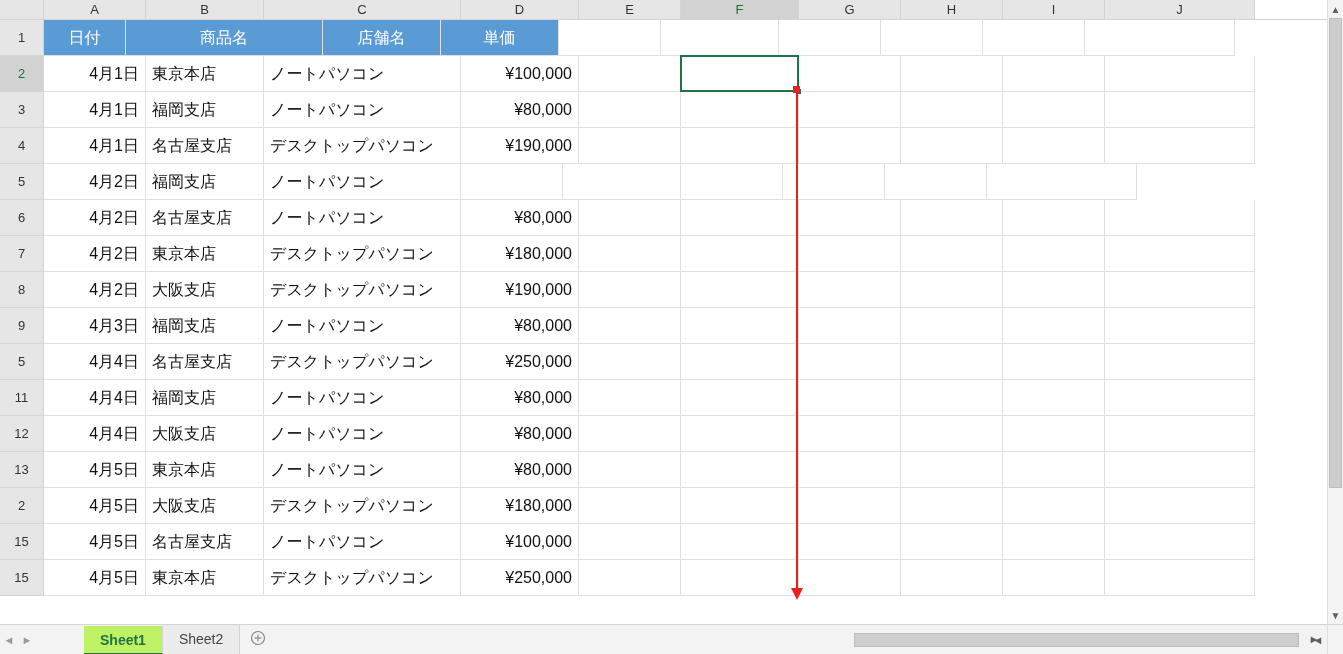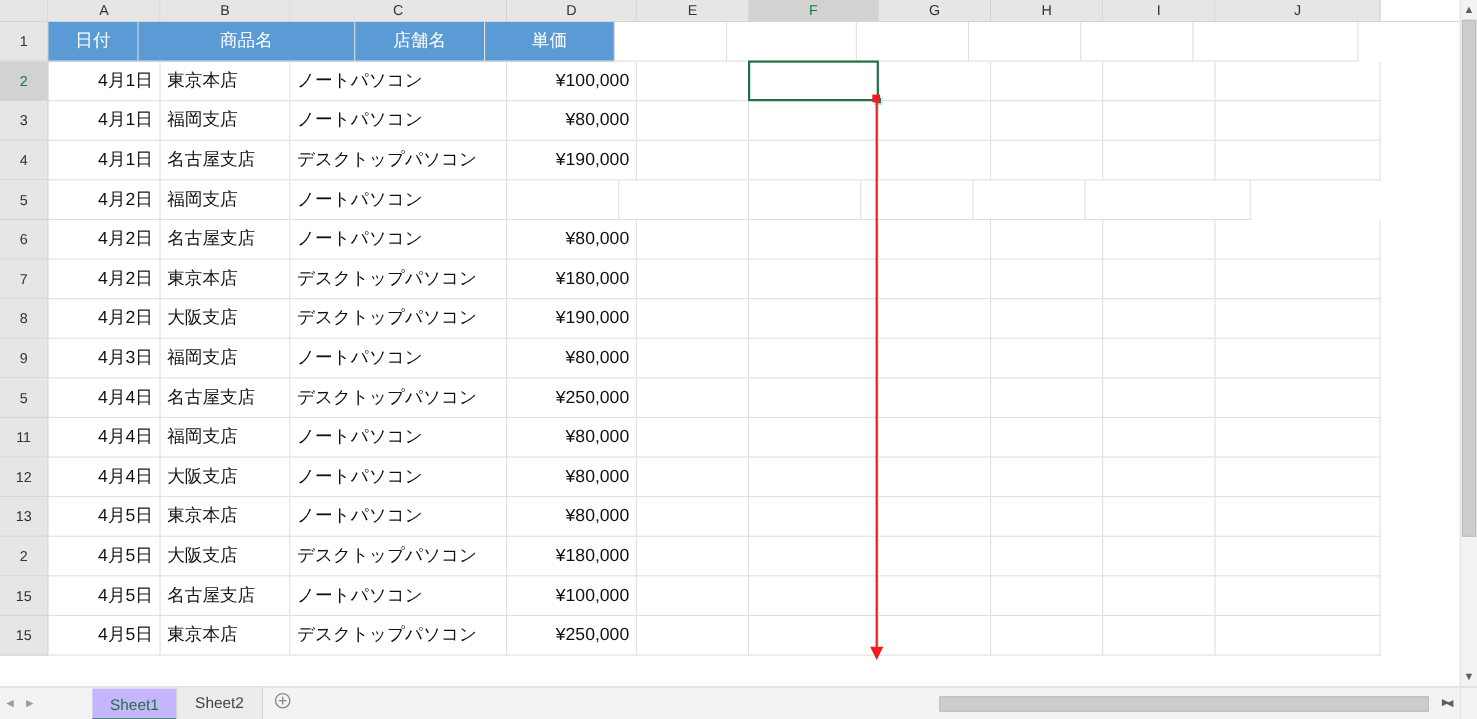--- a/index.html
+++ b/index.html
@@ -32,21 +32,21 @@
 
   
   .arrow-line { position:absolute; background:#ec1f1f; z-index:20; width:2px; }
   .arrow-head { position:absolute; z-index:20; width:0;height:0;border-left:6px solid transparent;border-right:6px solid transparent;border-top:12px solid #ec1f1f; }
   .arrow-dot { position:absolute; width:7px;height:7px;background:#ec1f1f;z-index:21; }
 
   
   .tab-bar { position: absolute; left: 0; right: 16px; bottom: 0; height: 30px; background: #f3f3f3; border-top: 1px solid #d4d4d4; display:flex; align-items:center; }
   .tab-nav-btn { width: 18px; height: 28px; display:flex;align-items:center;justify-content:center;color:#9a9a9a;font-size:11px; }
   .tab { padding: 0 16px; height: 29px; line-height: 29px; font-size: 14px; border-right:1px solid #d4d4d4; color:#444; background:#ececec; }
-  .tab.active { background:#c4b5fd; color:#217346; border-bottom:2px solid #217346; position:relative; top:1px; }
+  .tab.active { background:#bef264; color:#217346; border-bottom:2px solid #217346; position:relative; top:1px;font-weight:bold; }
   .tab-add { width: 36px; text-align:center; color:#777; font-size:16px; }
   .tab-spacer { flex:1; }
   .hscroll-grip { position:absolute; right:28px; bottom:5px; width:445px; height:18px; }
   .hscroll-track { height:18px; background:#f3f3f3; display:flex;align-items:center; }
   .hscroll-thumb { height:14px; background:#cdcdcd; border:1px solid #bdbdbd; }
   .hscroll-btn { width:18px;height:18px;display:flex;align-items:center;justify-content:center;color:#5f5f5f;font-size:11px; }
   .drag-handle { color:#b9b9b9; letter-spacing:1px; font-size:12px; padding:0 6px; }
 
   
   .vscroll { position:absolute; top:0; right:0; width:16px; bottom:30px; background:#f3f3f3; border-left:1px solid #e0e0e0; display:flex; flex-direction:column; }

